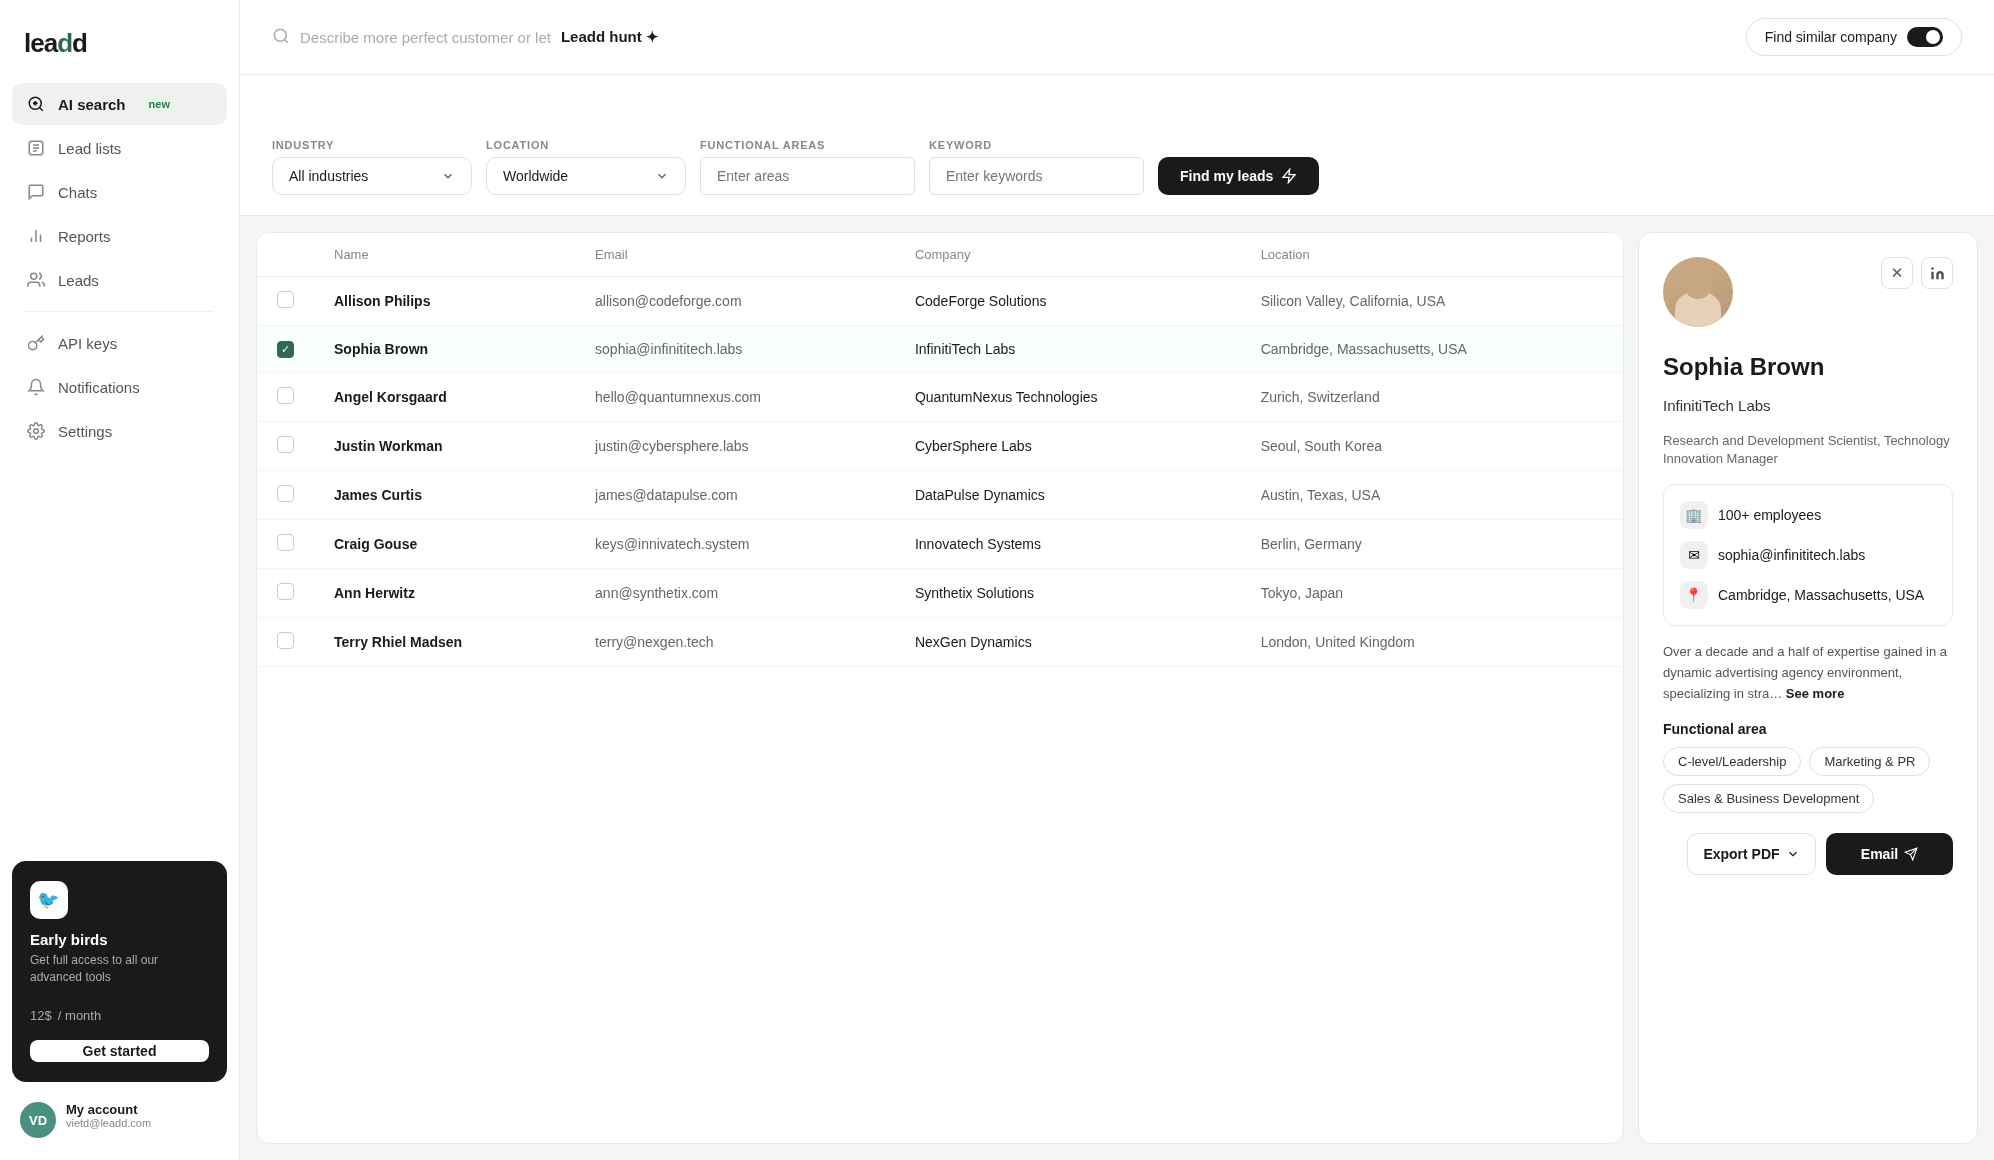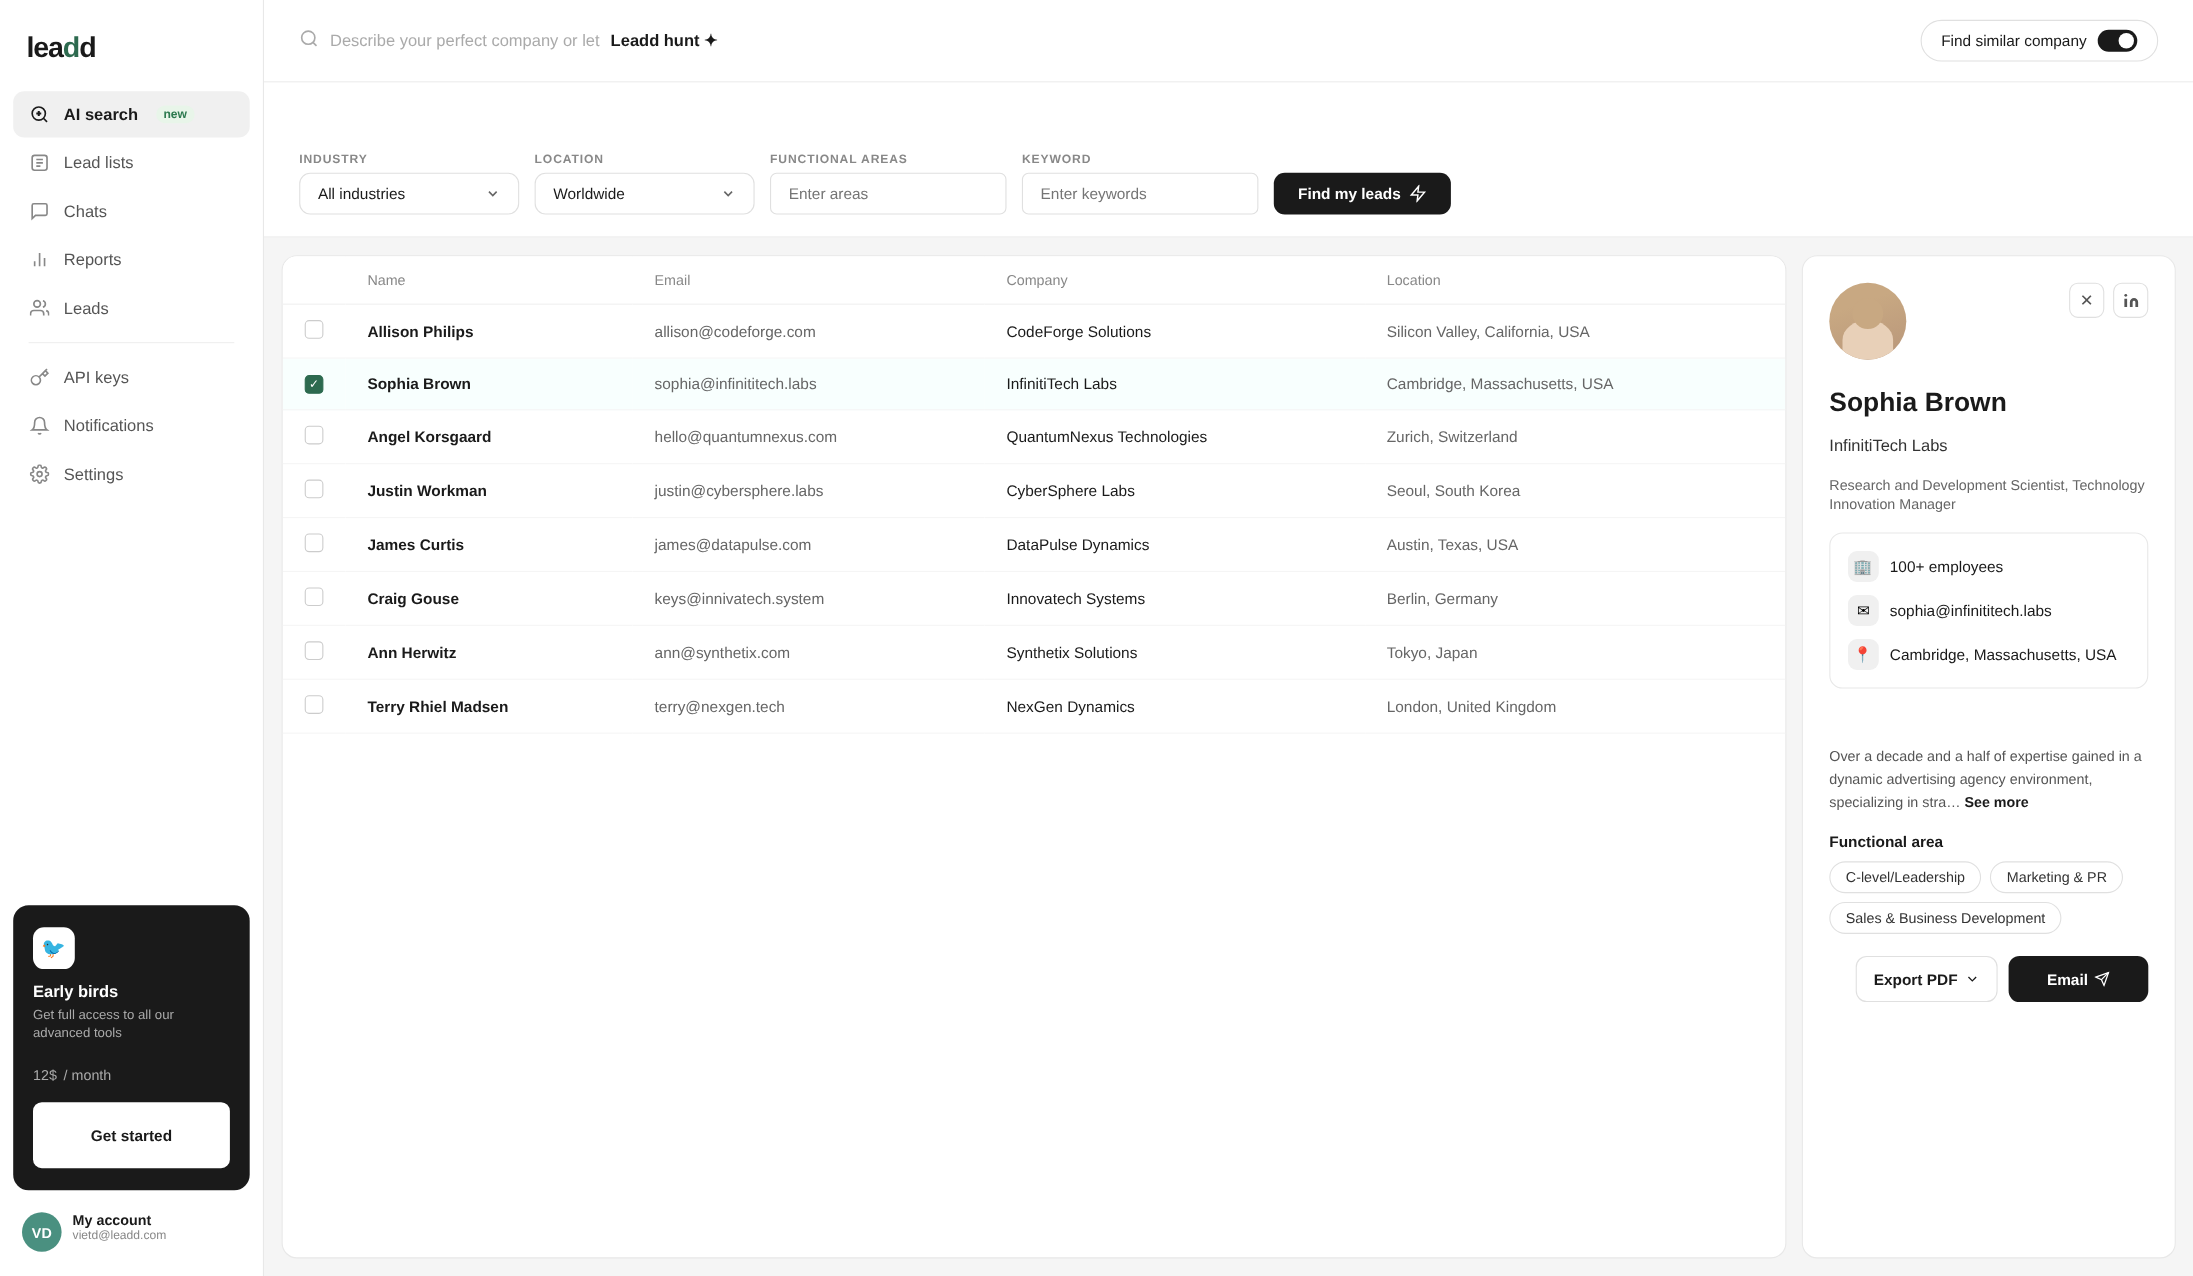--- a/index.html
+++ b/index.html
@@ -39,21 +39,21 @@
       width: 38px; height: 38px; background: #fff; border-radius: 10px;
       display: flex; align-items: center; justify-content: center;
       margin-bottom: 12px; color: #1a1a1a; font-size: 18px;
     }
     .upgrade-card .early-birds { font-weight: 700; font-size: 15px; margin-bottom: 4px; }
     .upgrade-card .upgrade-desc { font-size: 12px; color: #aaa; line-height: 1.4; margin-bottom: 14px; }
     .upgrade-price { font-size: 22px; font-weight: 700; margin-bottom: 14px; }
     .upgrade-price span { font-size: 13px; font-weight: 400; color: #aaa; }
     .get-started-btn {
       width: 100%; background: #fff; color: #1a1a1a; border: none;
-      border-radius: 8px; padding: 22px; font-size: 14px; font-weight: 600;
+      border-radius: 8px; padding: 3px; font-size: 14px; font-weight: 600;
       cursor: pointer;
     }
     .user-profile {
       display: flex; align-items: flex-start; gap: 10px; padding: 6px 8px; cursor: pointer;
       border-radius: 10px;
     }
     .user-avatar {
       width: 36px; height: 36px; border-radius: 50%; background: #4a9080;
       display: flex; align-items: center; justify-content: center;
       color: #fff; font-size: 13px; font-weight: 700;
@@ -164,21 +164,21 @@
     .profile-name { font-size: 24px; font-weight: 700; color: #1a1a1a; margin-top: 10px; }
     .profile-company { font-size: 15px; color: #333; font-weight: 500; margin-bottom: 2px; }
     .profile-role { font-size: 13px; color: #666; line-height: 1.4; }
     .profile-stats-card {
       border: 1.5px solid #e8e8e8; border-radius: 12px; padding: 16px;
       display: flex; flex-direction: column; gap: 12px;
     }
     .stat-row { display: flex; align-items: center; gap: 10px; }
     .stat-icon { width: 28px; height: 28px; background: #f0f0f0; border-radius: 8px; display: flex; align-items: center; justify-content: center; font-size: 14px; }
     .stat-text { font-size: 14px; color: #1a1a1a; }
-    .profile-bio { font-size: 13px; color: #555; line-height: 1.6; margin-top: 36px; }
+    .profile-bio { font-size: 13px; color: #555; line-height: 1.6; }
     .see-more { color: #1a1a1a; font-weight: 600; cursor: pointer; }
     .func-area-title { font-size: 14px; font-weight: 700; color: #1a1a1a; }
     .func-tags { display: flex; flex-wrap: wrap; gap: 8px; }
     .func-tag {
       border: 1.5px solid #e0e0e0; border-radius: 20px; padding: 6px 14px;
       font-size: 13px; color: #333; cursor: pointer;
     }
     .profile-actions { display: flex; gap: 10px; margin-top: 4px; margin-left: 24px; }
     .export-btn {
       flex: 1; border: 1.5px solid #e0e0e0; border-radius: 10px; padding: 12px;
@@ -328,21 +328,21 @@
 <div id="main">
 
   <div class="top-search">
     <div class="search-bar">
       <span class="search-icon">
         <svg width="18" height="18" viewBox="0 0 24 24" fill="none" stroke="#aaa" stroke-width="2">
             <circle cx="11" cy="11" r="8"></circle>
             <path d="m21 21-4.35-4.35"></path>
           </svg>
       </span>
-      <span class="prompt">Describe your perfect company or let</span>
+      <span class="prompt">Describe more perfect customer or let</span>
       <a class="leadd-hunt">Leadd hunt ✦</a>
     </div>
     <button class="find-similar-btn">
       <span>Find similar company</span>
       <span class="toggle"></span>
     </button>
   </div>
 
   <div class="filters-row">
     <div class="filter-group">

